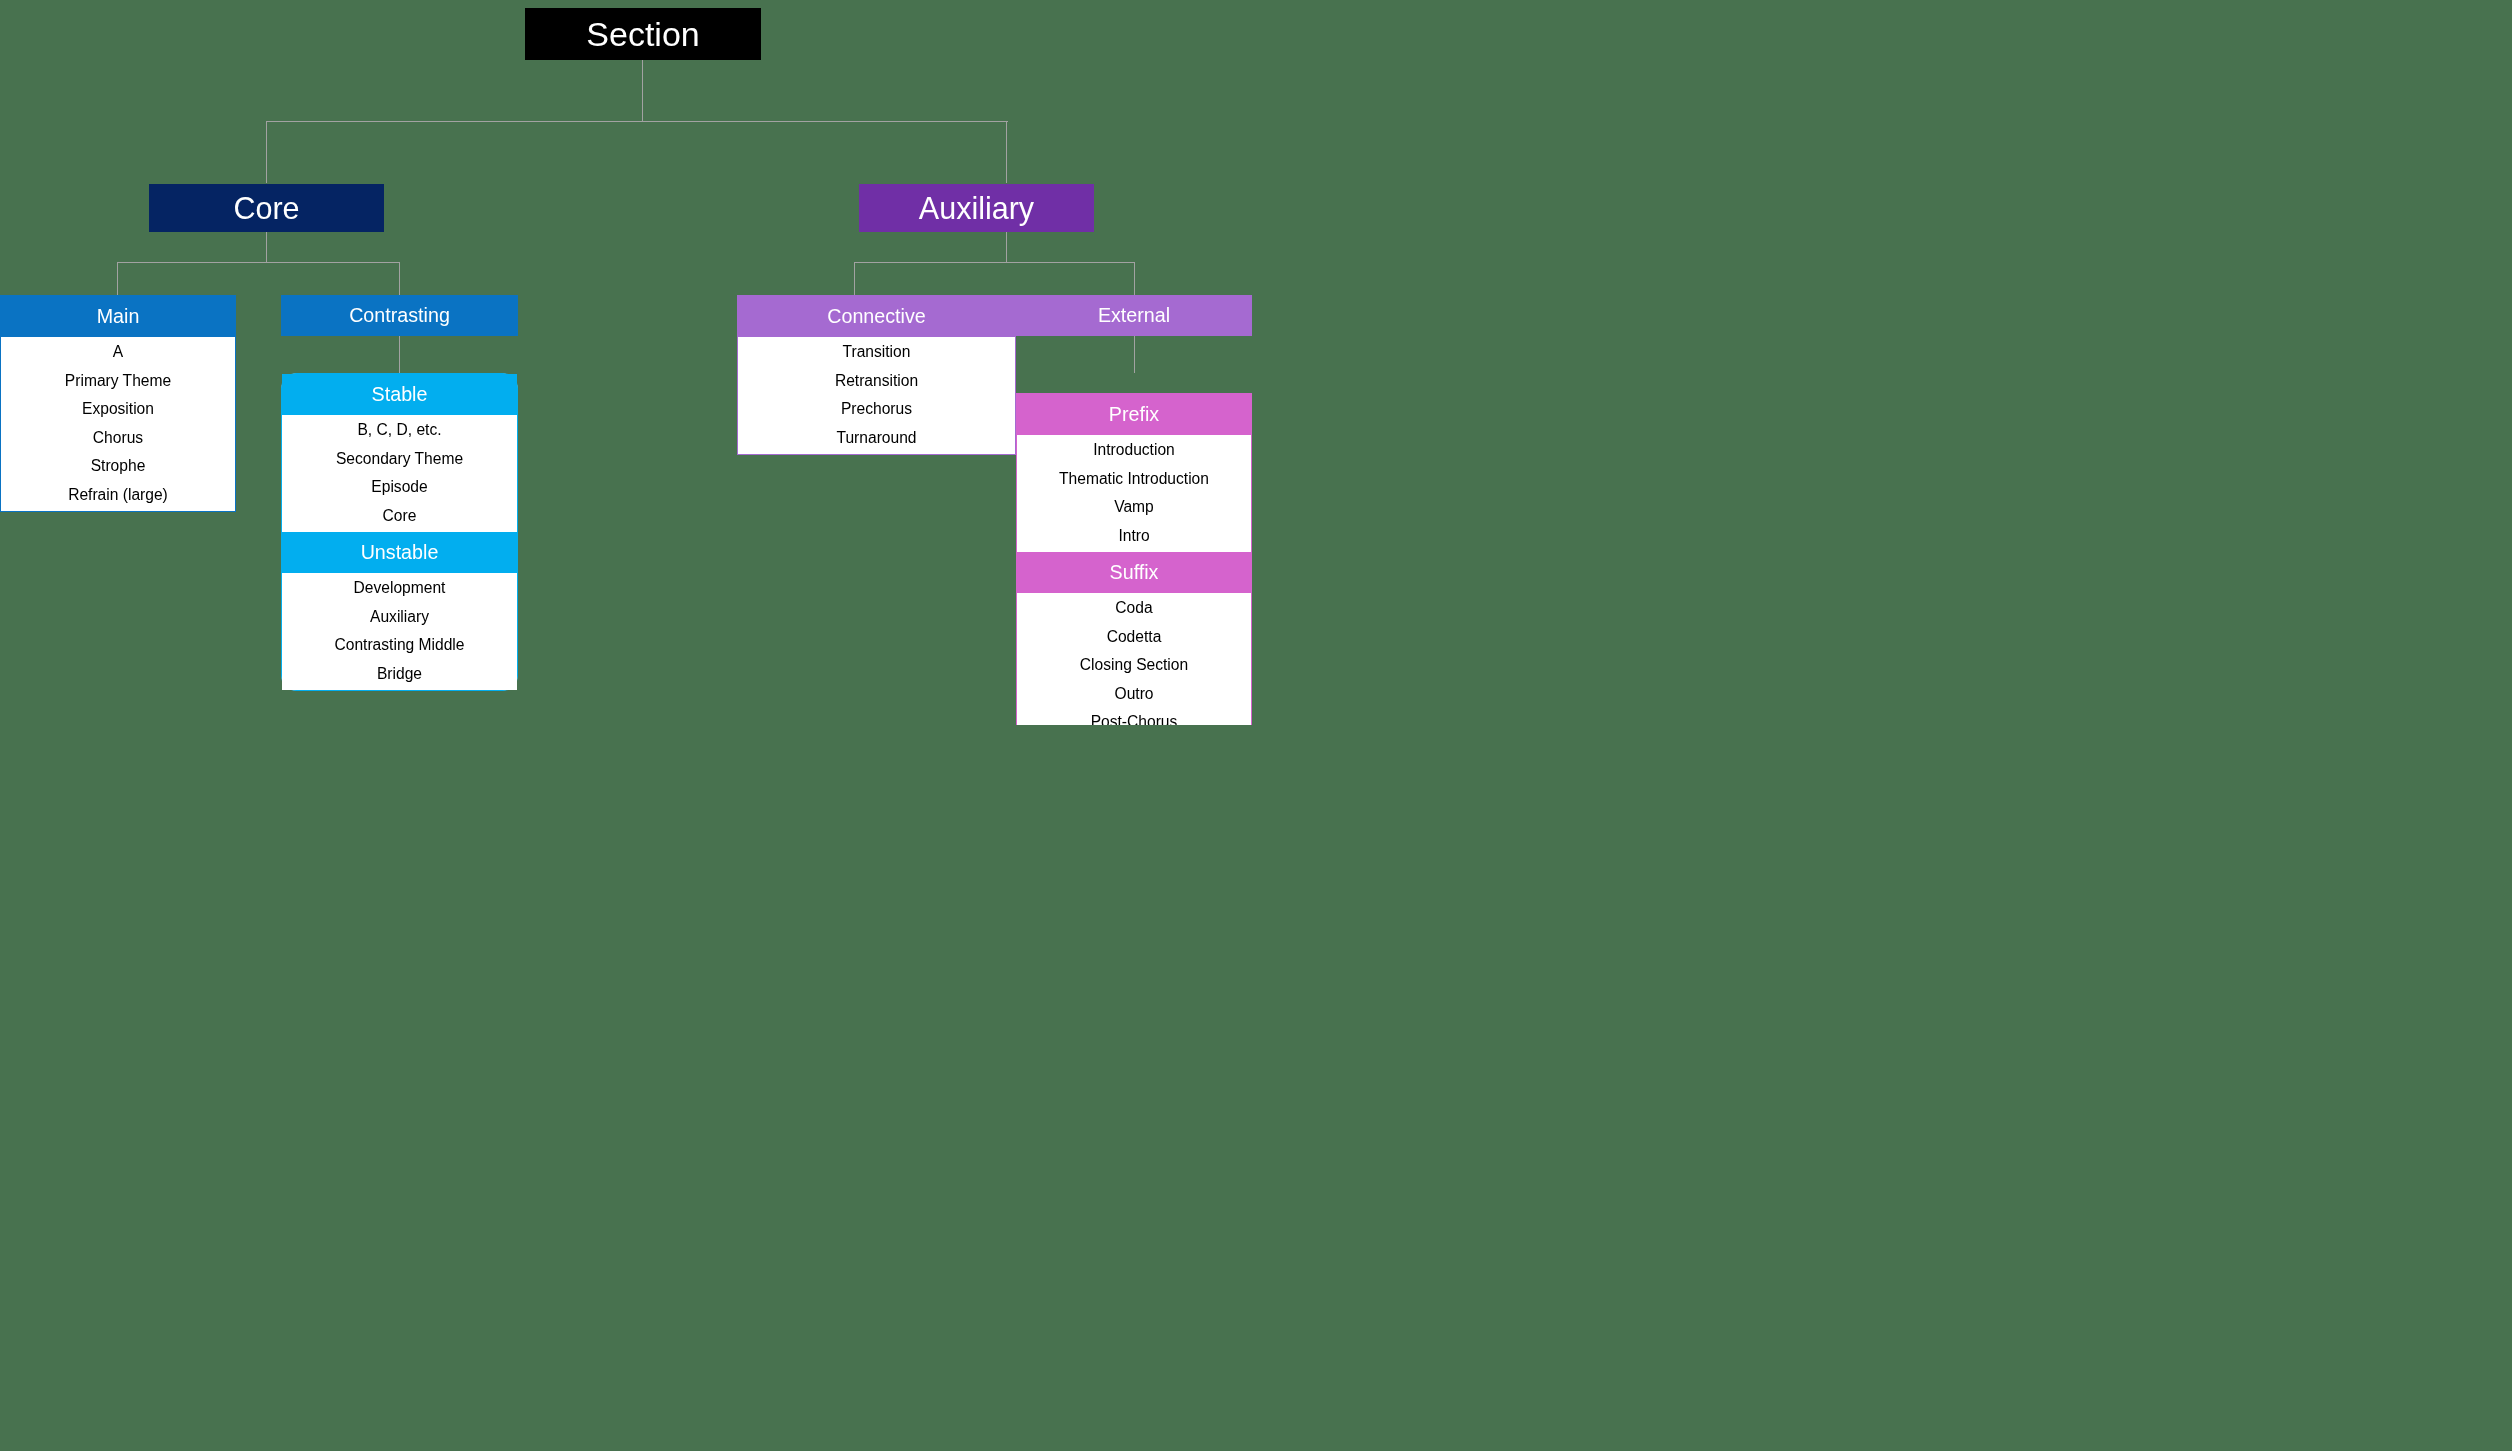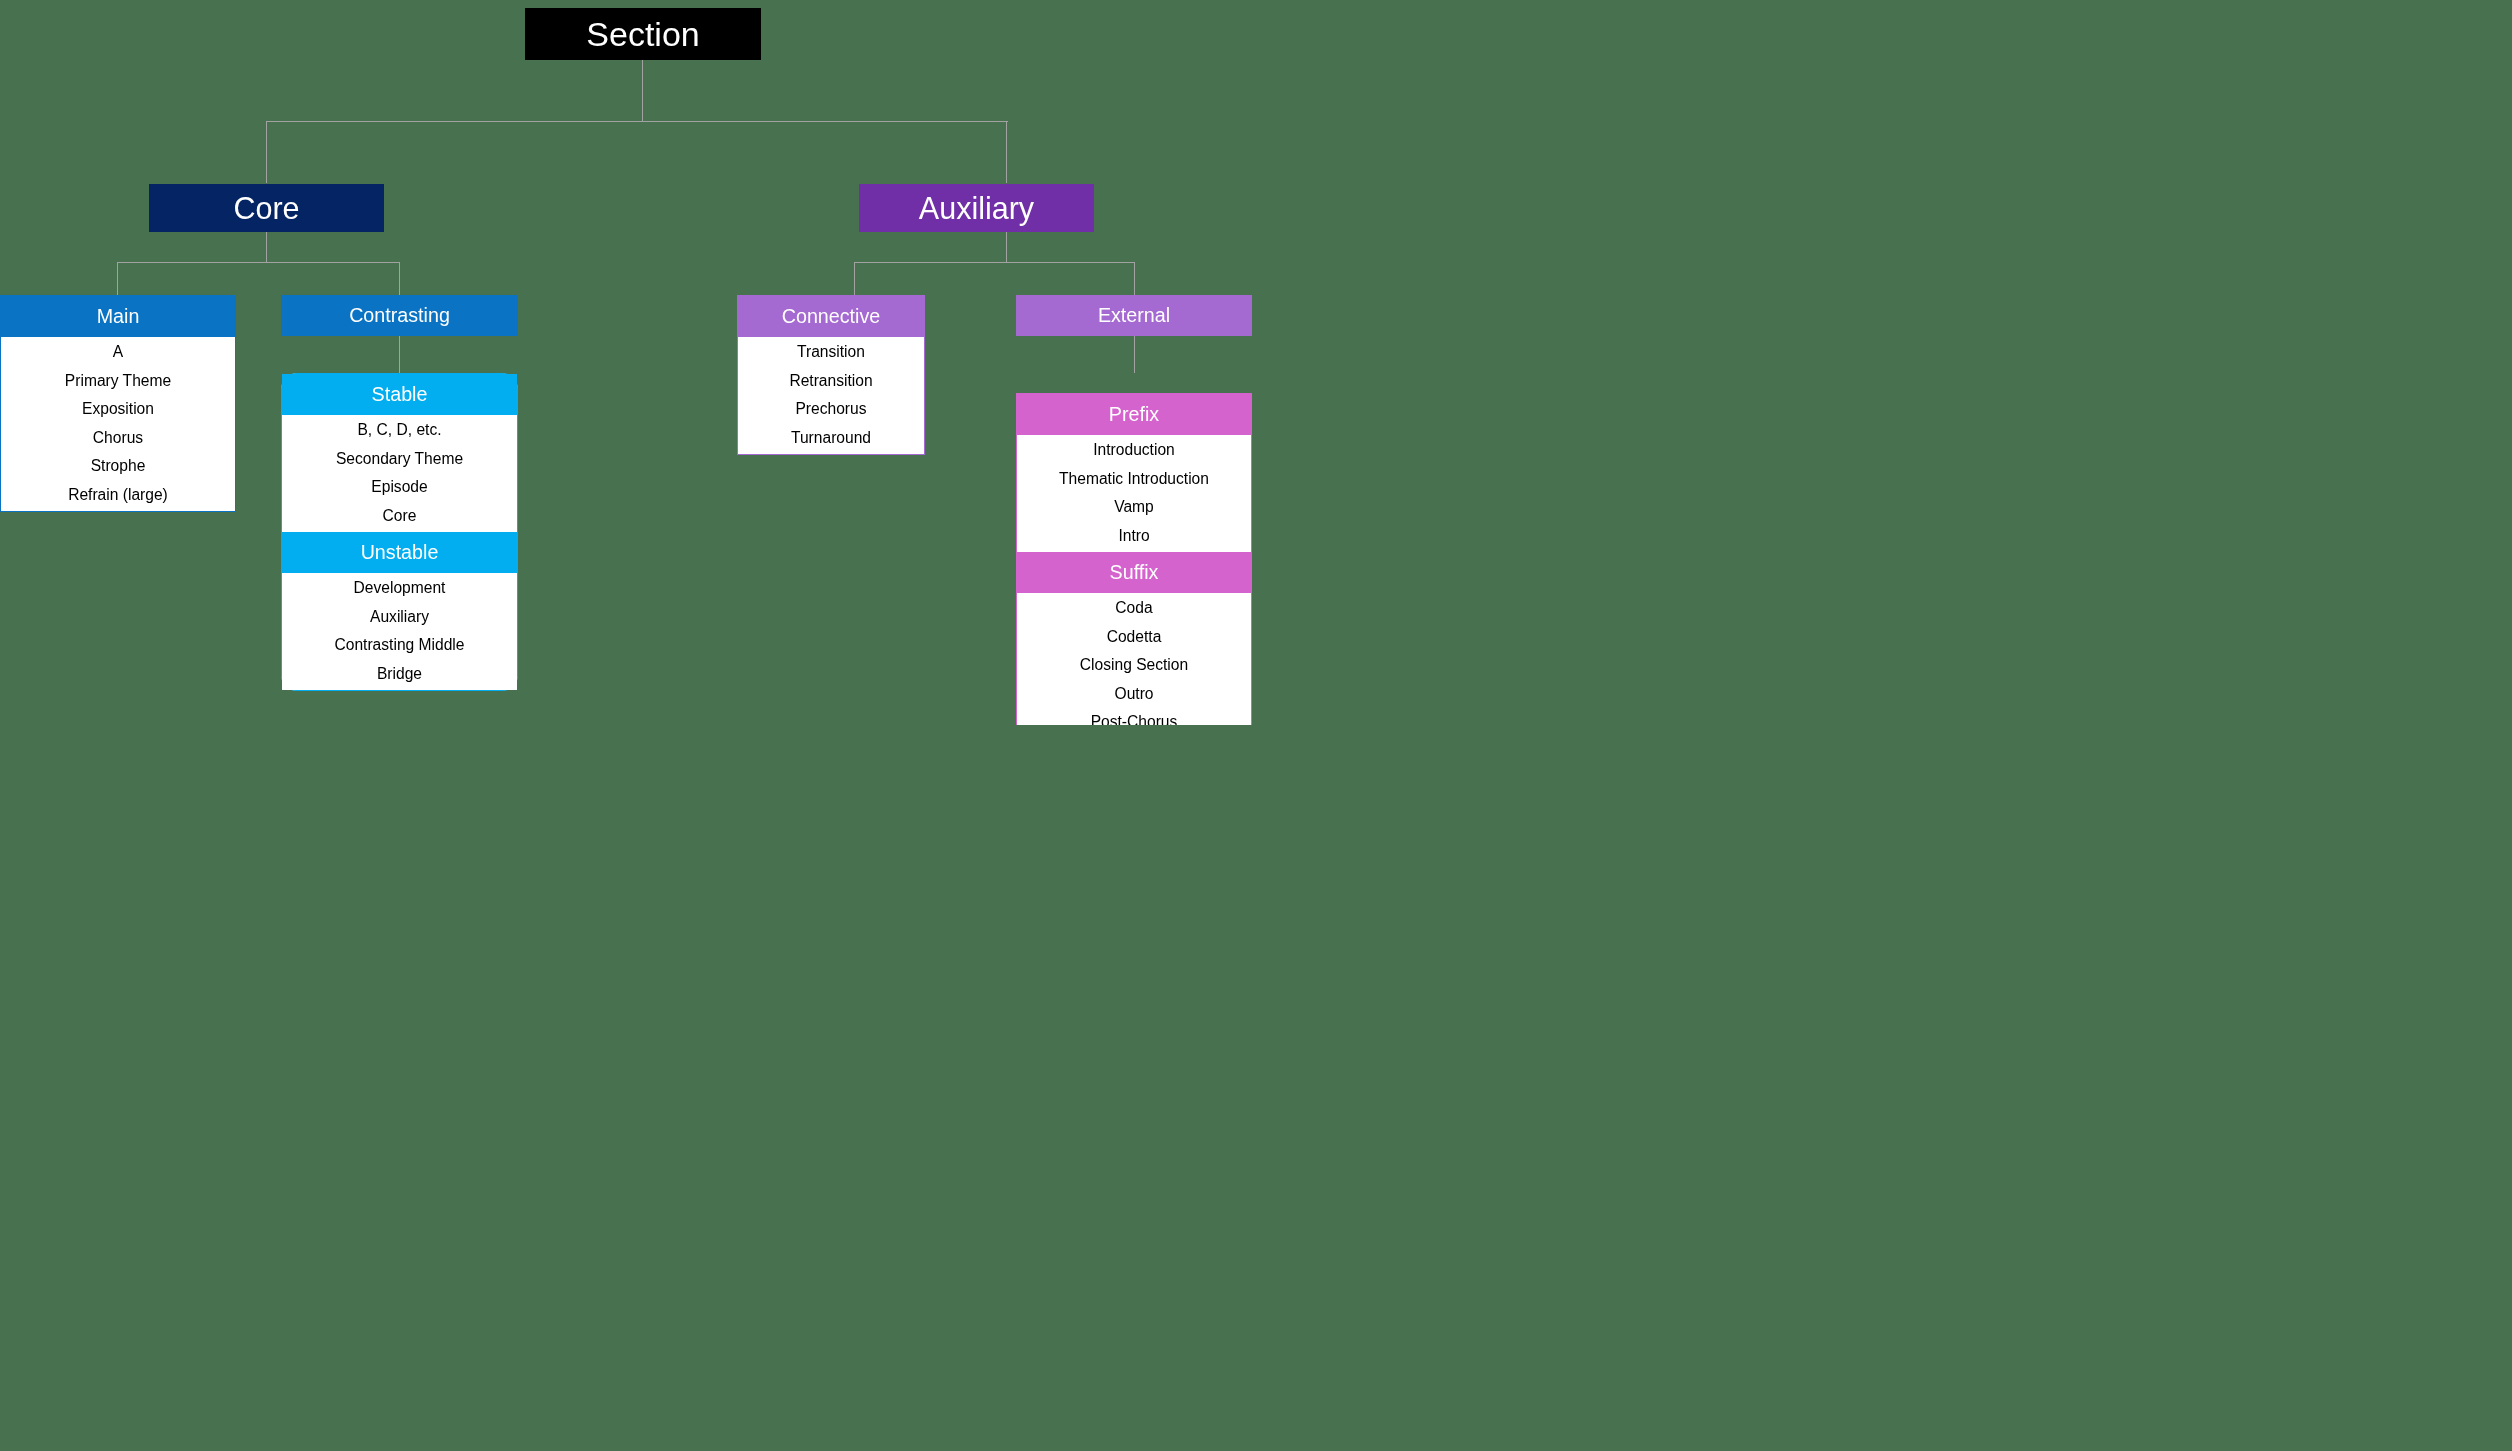--- a/index.html
+++ b/index.html
@@ -106,21 +106,21 @@
       <span>Unstable</span>
     </div>
     <div class="bodylist">
       <div>Development</div>
       <div>Auxiliary</div>
       <div>Contrasting Middle</div>
       <div>Bridge</div>
     </div>
   </div>
 
-  <div class="group bd-lpurple" style="left:737px;top:295px;width:188px;">
+  <div class="group bd-lpurple" style="left:737px;top:295px;width:279px;">
     <div class="hdr bg-lpurple">
       <span>Connective</span>
     </div>
     <div class="bodylist">
       <div>Transition</div>
       <div>Retransition</div>
       <div>Prechorus</div>
       <div>Turnaround</div>
     </div>
   </div>

